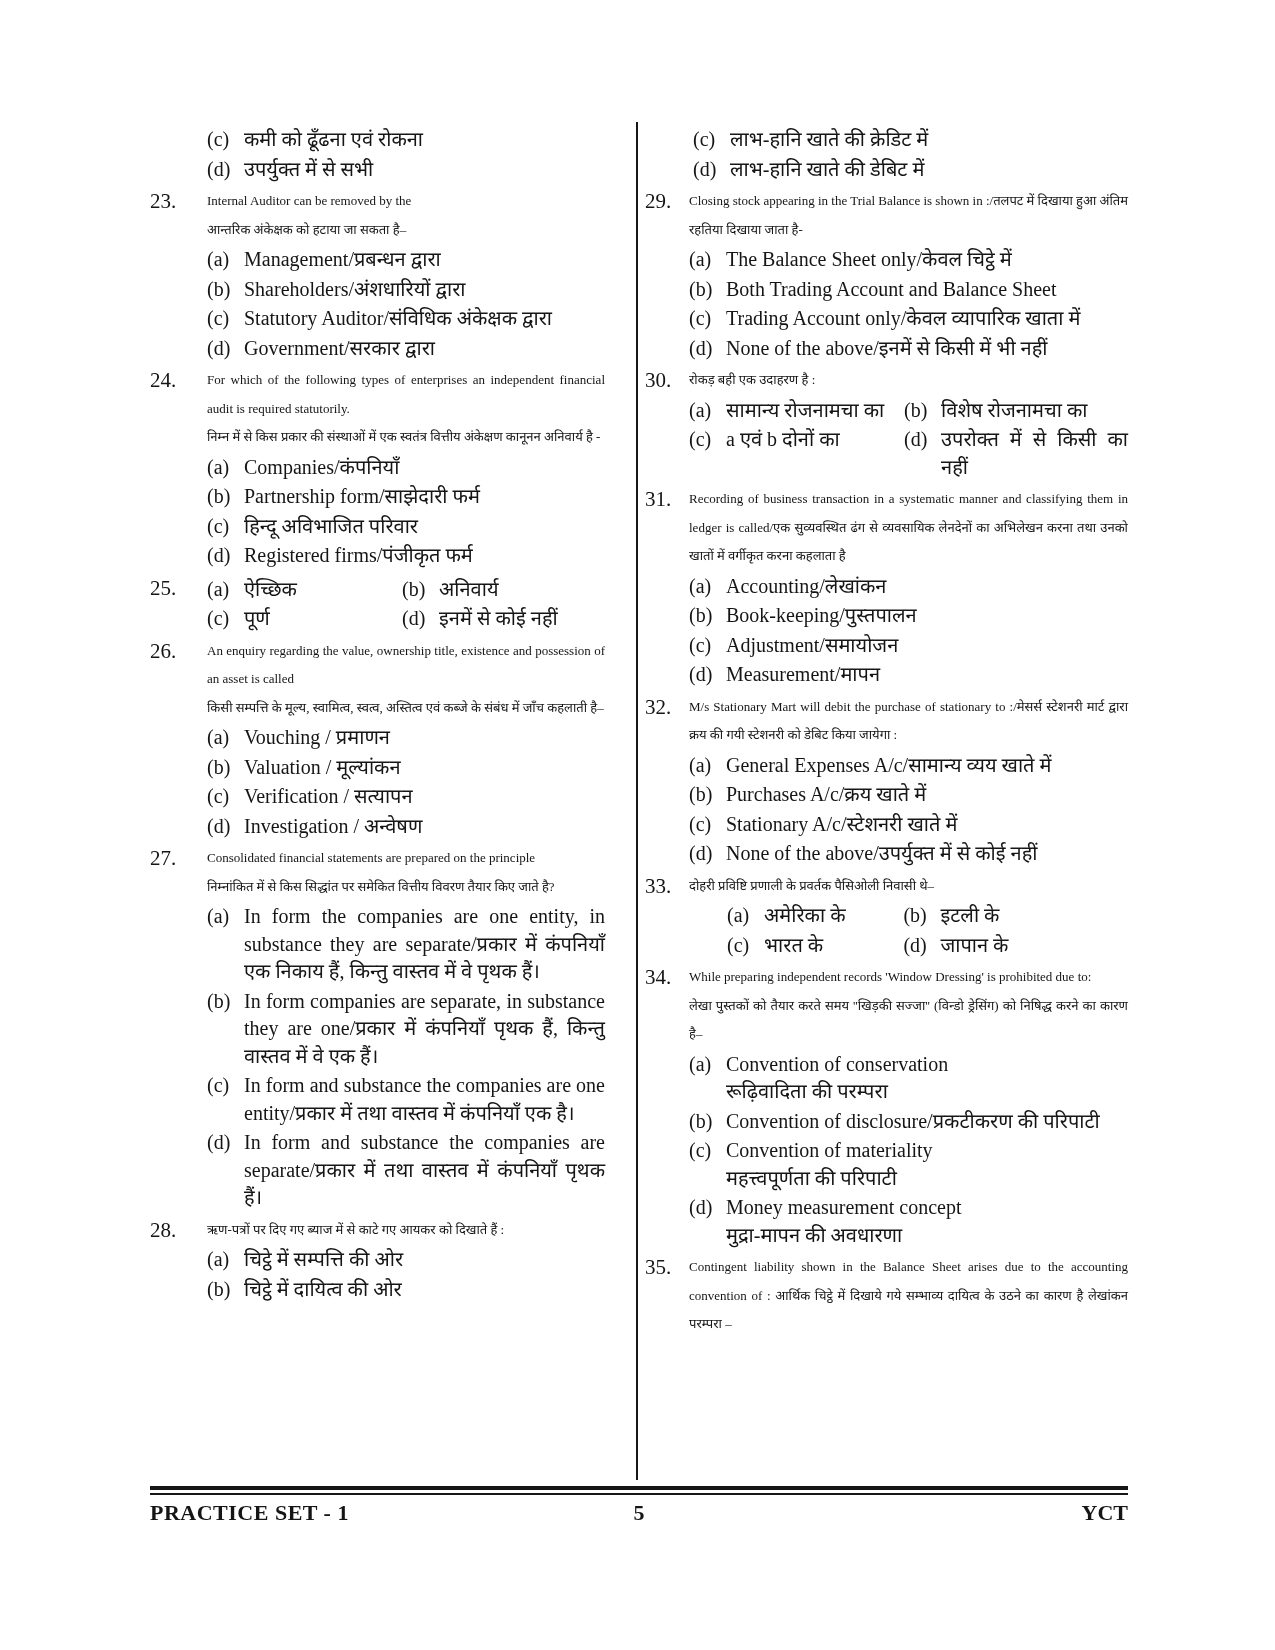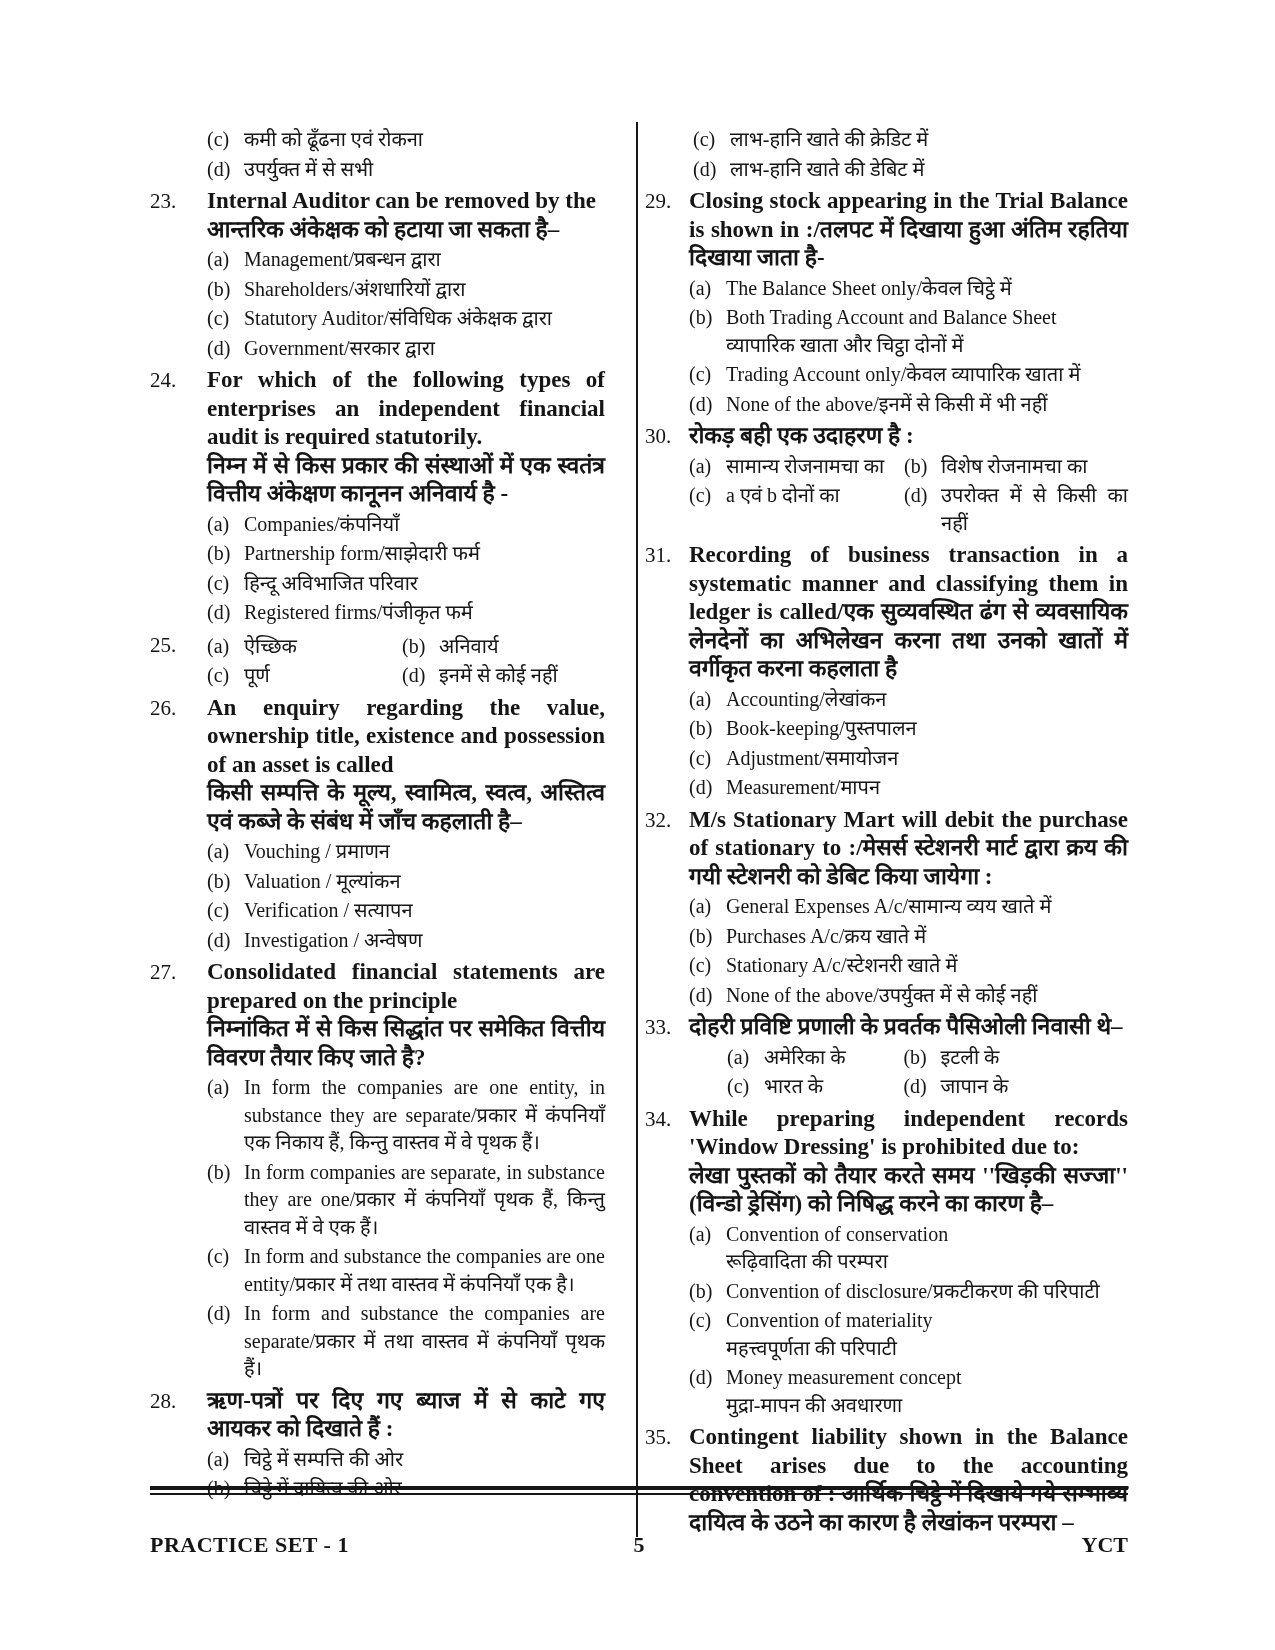--- a/index.html
+++ b/index.html
@@ -22,22 +22,22 @@
   .col-divider{width:2px;background:#161616;margin-left:31px;}
   .col-right{margin-left:7px;flex:1;}
 
   .question{display:flex;margin-top:4px;}
   .qnum{flex:none;font-weight:normal;font-size:21px;line-height:28px;}
   .col-left .qnum{width:57px;}
   .col-right .qnum{width:44px;}
   .qbody{flex:1;min-width:0;}
 
   .q-heading{
-    font-weight:bold;
-    font-size:23px;
+    font-weight:normal;
+    font-size:13px;
     line-height:28.5px;
     text-align:justify;
   }
   .orphan-block{margin-top:2px;}
   .col-left .orphan-block{margin-left:57px;}
   .col-right .orphan-block{margin-left:48px;}
 
   .opt-row{display:flex;}
   .opt-row.indent{margin-left:38px;}
   .opt{display:flex;min-width:0;margin-top:2px;font-size:20px;line-height:27.5px;}
@@ -52,21 +52,21 @@
     position:absolute;
     left:150px;width:978px;top:1486px;
     height:3px;
     border-top:4px solid #161616;
     border-bottom:2px solid #161616;
   }
   .footer{
     position:absolute;
     left:150px;width:978px;top:1500px;
     display:flex;align-items:baseline;
-    font-weight:bold;font-size:22px;margin-top:32px;
+    font-weight:bold;font-size:22px;
   }
   .footer .f-left{flex:1;text-align:left;letter-spacing:.5px;}
   .footer .f-center{flex:1;text-align:center;}
   .footer .f-right{flex:1;text-align:right;}
 </style>
 </head>
 <body>
 
 <div class="page">
   <div class="content">
@@ -332,21 +332,20 @@
                   <span class="opt-text">
                     <span class="opt-line">The Balance Sheet only/केवल चिट्ठे में</span>
                   </span>
                 </div>
               </div>
               <div class="opt-row">
                 <div class="opt">
                   <span class="opt-label">(b)</span>
                   <span class="opt-text">
                     <span class="opt-line">Both Trading Account and Balance Sheet</span>
-                    <span class="opt-line">व्यापारिक खाता और चिट्ठा दोनों में</span>
                   </span>
                 </div>
               </div>
               <div class="opt-row">
                 <div class="opt">
                   <span class="opt-label">(c)</span>
                   <span class="opt-text">
                     <span class="opt-line">Trading Account only/केवल व्यापारिक खाता में</span>
                   </span>
                 </div>

